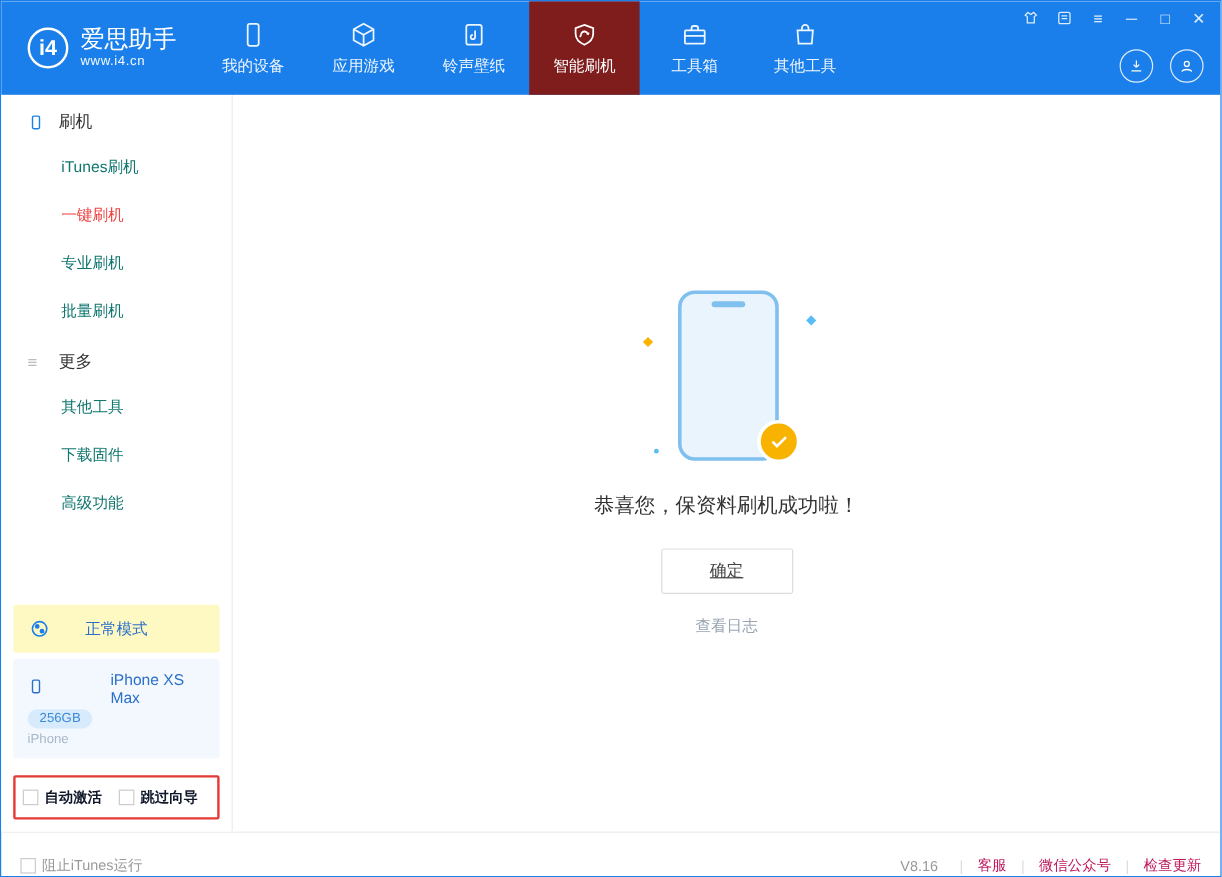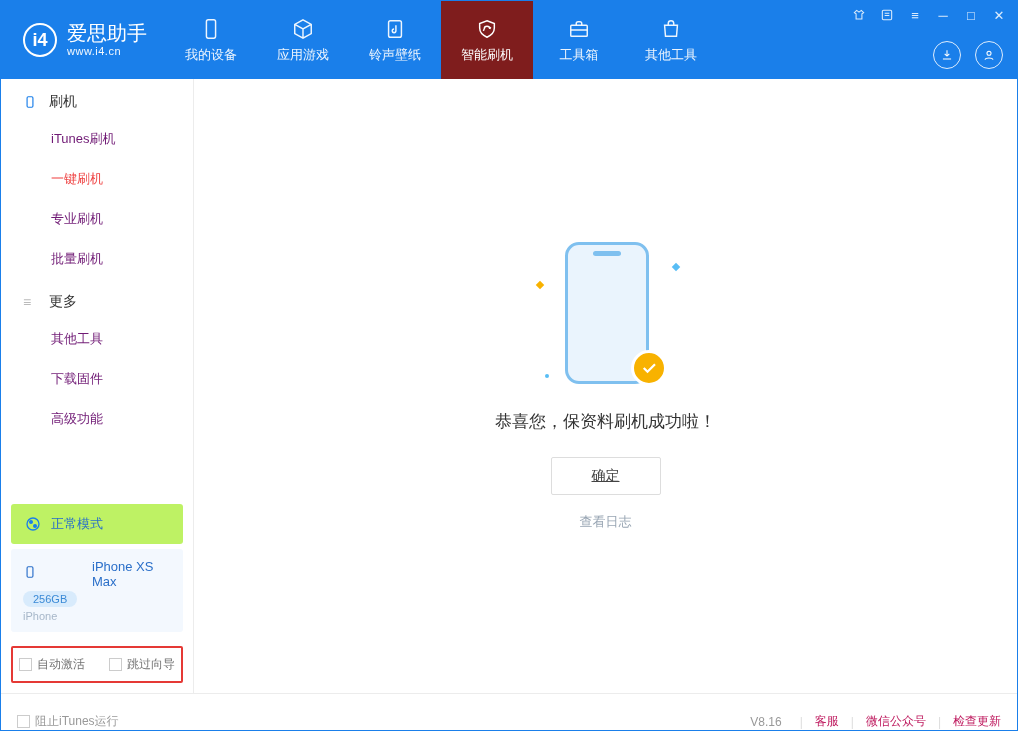--- a/index.html
+++ b/index.html
@@ -22,32 +22,32 @@
 .win-controls span { width: 16px; height: 16px; display: flex; align-items: center; justify-content: center; cursor: pointer; color: rgba(255,255,255,0.85); font-size: 13px; }
 
 .header-right { position: absolute; right: 14px; bottom: 10px; display: flex; gap: 14px; }
 .header-right-btn { width: 28px; height: 28px; border: 1.6px solid rgba(255,255,255,0.85); border-radius: 50%; display: flex; align-items: center; justify-content: center; cursor: pointer; color: #fff; }
 .header-right-btn svg { width: 14px; height: 14px; stroke: currentColor; fill: none; stroke-width: 1.8; }
 
 .body { display: flex; height: 614px; }
 .sidebar { width: 193px; border-right: 1px solid #ececec; background: #fff; display: flex; flex-direction: column; }
 .side-group-header { display: flex; align-items: center; padding: 14px 16px 8px 22px; font-size: 14px; color: #333; }
 .side-group-header .icon { width: 16px; margin-right: 10px; color: #1a7fea; display: flex; }
-.side-item { padding: 11px 0 11px 50px; font-size: 13px; color: #701a75; cursor: pointer; }
+.side-item { padding: 11px 0 11px 50px; font-size: 13px; color: #0f766e; cursor: pointer; }
 .side-item.active { color: #ef4444; }
 
 .side-spacer { flex: 1; }
-.device-box { margin: 5px 10px; background: #bef264; border-radius: 3px; padding: 10px 12px; display: flex; align-items: center; font-size: 13px; color: #2a6fc9; }
+.device-box { margin: 5px 10px; background: #fef9c3; border-radius: 3px; padding: 10px 12px; display: flex; align-items: center; font-size: 13px; color: #2a6fc9; gap: 20px; }
 .device-box .dicon { width: 20px; height: 20px; margin-right: 8px; display: flex; align-items: center; justify-content: center; }
 .device-info { margin: 0 10px 8px 10px; background: #f3f8fe; border-radius: 3px; padding: 10px 12px; }
 .device-name { font-size: 13px; color: #2a6fc9; font-weight: 500; padding-left: 47px; }
 .device-badge { display: inline-block; background: #d8ebfc; color: #3b8ad6; font-size: 11px; padding: 2px 10px; border-radius: 10px; margin-top: 0; }
 .device-sub { font-size: 11px; color: #a7b7c9; margin-top: 3px; }
 
-.options-row { margin: 6px 10px 10px 10px; border: 2px solid #e53935; border-radius: 2px; padding: 8px 6px; display: flex; gap: 24px; font-size: 12px; color: #737373; }
+.options-row { margin: 6px 10px 10px 10px; border: 2px solid #e53935; border-radius: 2px; padding: 8px 6px; display: flex; gap: 14px; font-size: 12px; color: #0f172a; font-weight: bold; }
 .chk { display: flex; align-items: center; gap: 5px; cursor: pointer; }
 .chk-box { width: 13px; height: 13px; border: 1px solid #ccc; background: #fff; }
 
 .main { flex: 1; position: relative; display: flex; flex-direction: column; align-items: center; justify-content: center; }
 .success-ill { width: 110px; height: 150px; position: relative; margin-bottom: 18px; }
 .phone-shape { width: 84px; height: 142px; border: 3px solid #7fc0ef; border-radius: 14px; position: absolute; left: 14px; top: 0; background: #eaf4fd; }
 .phone-shape::before { content:""; position:absolute; top:6px; left:50%; transform:translateX(-50%); width:28px; height:5px; background:#7fc0ef; border-radius:3px; }
 .check-badge { position: absolute; right: -6px; bottom: 6px; width: 36px; height: 36px; background: #f8b200; border-radius: 50%; display: flex; align-items: center; justify-content: center; border: 3px solid #fff; }
 .check-badge svg { width: 18px; height: 18px; stroke: #fff; fill: none; stroke-width: 3; }
 .sparkle { position:absolute; width:6px; height:6px; }

